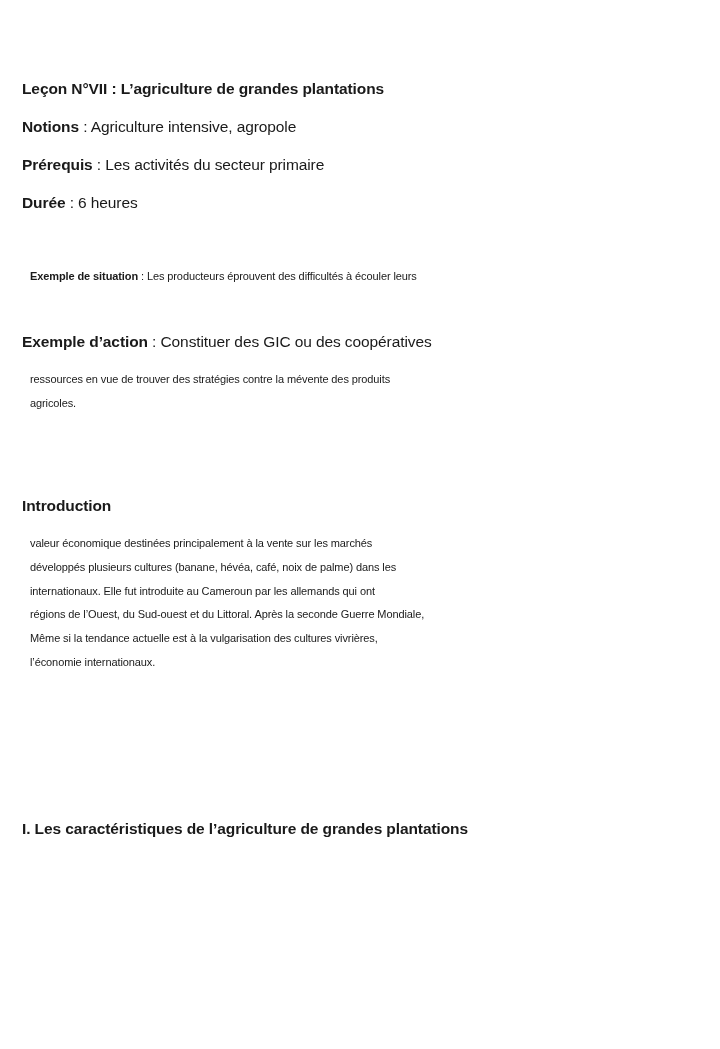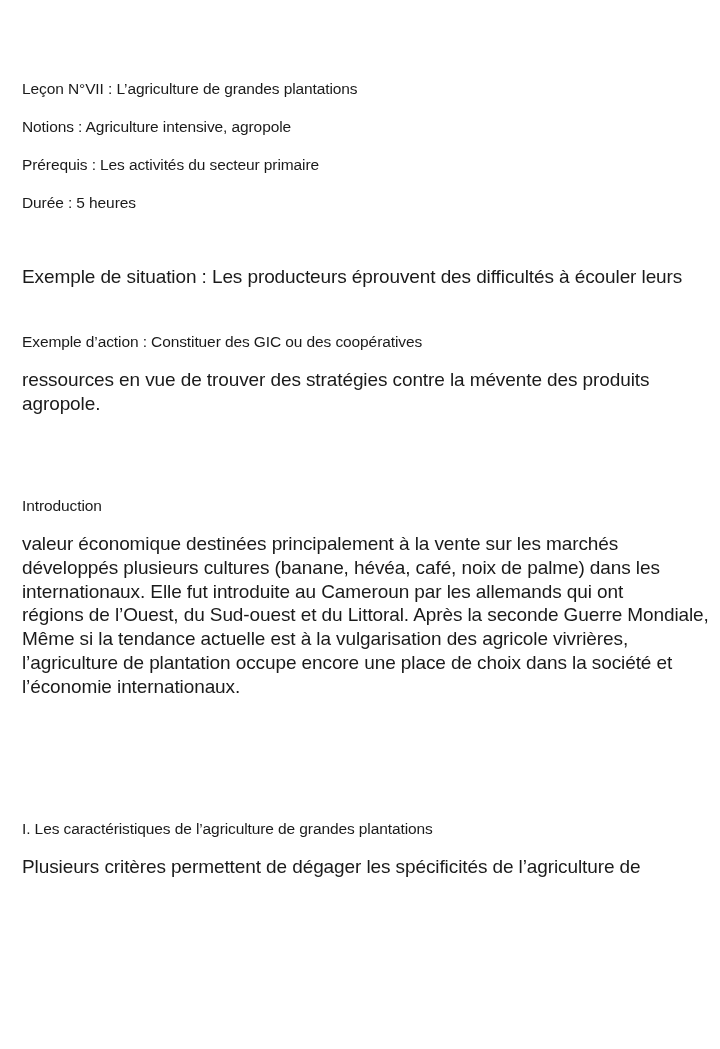--- a/index.html
+++ b/index.html
@@ -1,66 +1,64 @@
 <!DOCTYPE html>
 <html><head>
 <meta charset="utf-8">
 <style>
   html, body { margin: 0; padding: 0; background: #ffffff; }
   body { width: 720px; height: 1049px; position: relative; overflow: hidden;
          font-family: "Liberation Sans", sans-serif; color: #1a1a1a; }
   .page { position: absolute; left: 22px; top: 0; width: 680px; }
   .line { position: absolute; left: 0; font-size: 15.5px; line-height: 24px; white-space: nowrap; letter-spacing: -0.1px; }
-  .b { font-weight: normal; }
-  .para { position: absolute; left: 0; font-size: 19px; line-height: 23.8px; width: 680px; letter-spacing: -0.1px; }
+  .b { font-weight: bold; }
+  .para { position: absolute; left: 8px; font-size: 11px; line-height: 23.8px; width: 680px; letter-spacing: -0.1px; }
   .para span.row { display: block; white-space: nowrap; }
 </style>
 </head>
 <body>
 
 <div class="page">
 
   <div class="line b" style="top:77px">Leçon N°VII : L’agriculture de grandes plantations</div>
 
   <div class="line" style="top:115px">
     <span class="b">Notions</span><span> : Agriculture intensive, agropole</span>
   </div>
 
   <div class="line" style="top:153px">
     <span class="b">Prérequis</span><span> : Les activités du secteur primaire</span>
   </div>
 
   <div class="line" style="top:191px">
-    <span class="b">Durée</span><span> : 5 heures</span>
+    <span class="b">Durée</span><span> : 6 heures</span>
   </div>
 
   <div class="para" style="top:265px">
     <span class="row"><span class="b">Exemple de situation</span><span> : Les producteurs éprouvent des difficultés à écouler leurs</span></span>
   </div>
 
   <div class="line" style="top:330px">
     <span class="b">Exemple d’action</span><span> : Constituer des GIC ou des coopératives</span>
   </div>
 
   <div class="para" style="top:368px">
     <span class="row">ressources en vue de trouver des stratégies contre la mévente des produits</span>
-    <span class="row">agropole.</span>
+    <span class="row">agricoles.</span>
   </div>
 
   <div class="line b" style="top:494px">Introduction</div>
 
   <div class="para" style="top:532px">
     <span class="row">valeur économique destinées principalement à la vente sur les marchés</span>
     <span class="row">développés plusieurs cultures (banane, hévéa, café, noix de palme) dans les</span>
     <span class="row">internationaux. Elle fut introduite au Cameroun par les allemands qui ont</span>
     <span class="row">régions de l’Ouest, du Sud-ouest et du Littoral. Après la seconde Guerre Mondiale,</span>
-    <span class="row">Même si la tendance actuelle est à la vulgarisation des agricole vivrières,</span>
-    <span class="row">l’agriculture de plantation occupe encore une place de choix dans la société et</span>
+    <span class="row">Même si la tendance actuelle est à la vulgarisation des cultures vivrières,</span>
     <span class="row">l’économie internationaux.</span>
   </div>
 
   <div class="line b" style="top:817px">I. Les caractéristiques de l’agriculture de grandes plantations</div>
 
   <div class="para" style="top:855px">
-    <span class="row">Plusieurs critères permettent de dégager les spécificités de l’agriculture de</span>
   </div>
 
 </div>
 
 </body></html>

